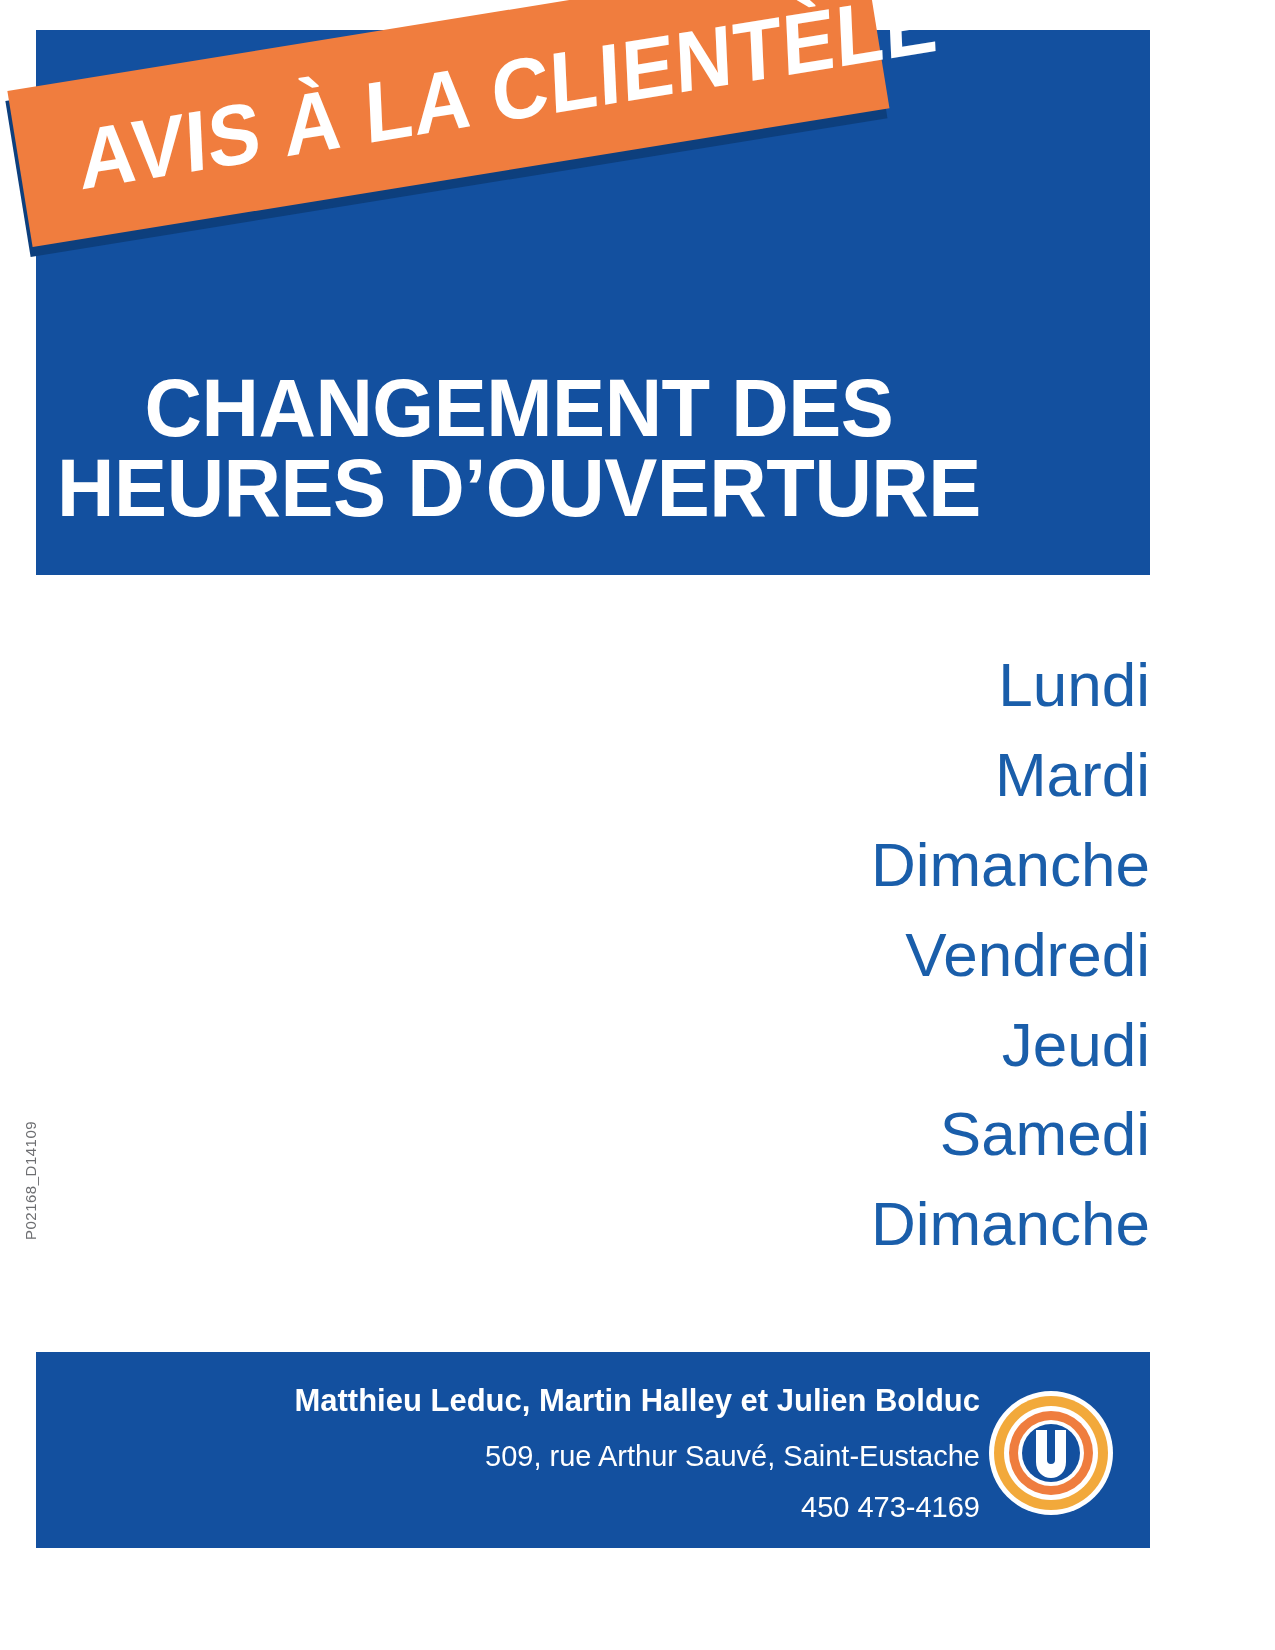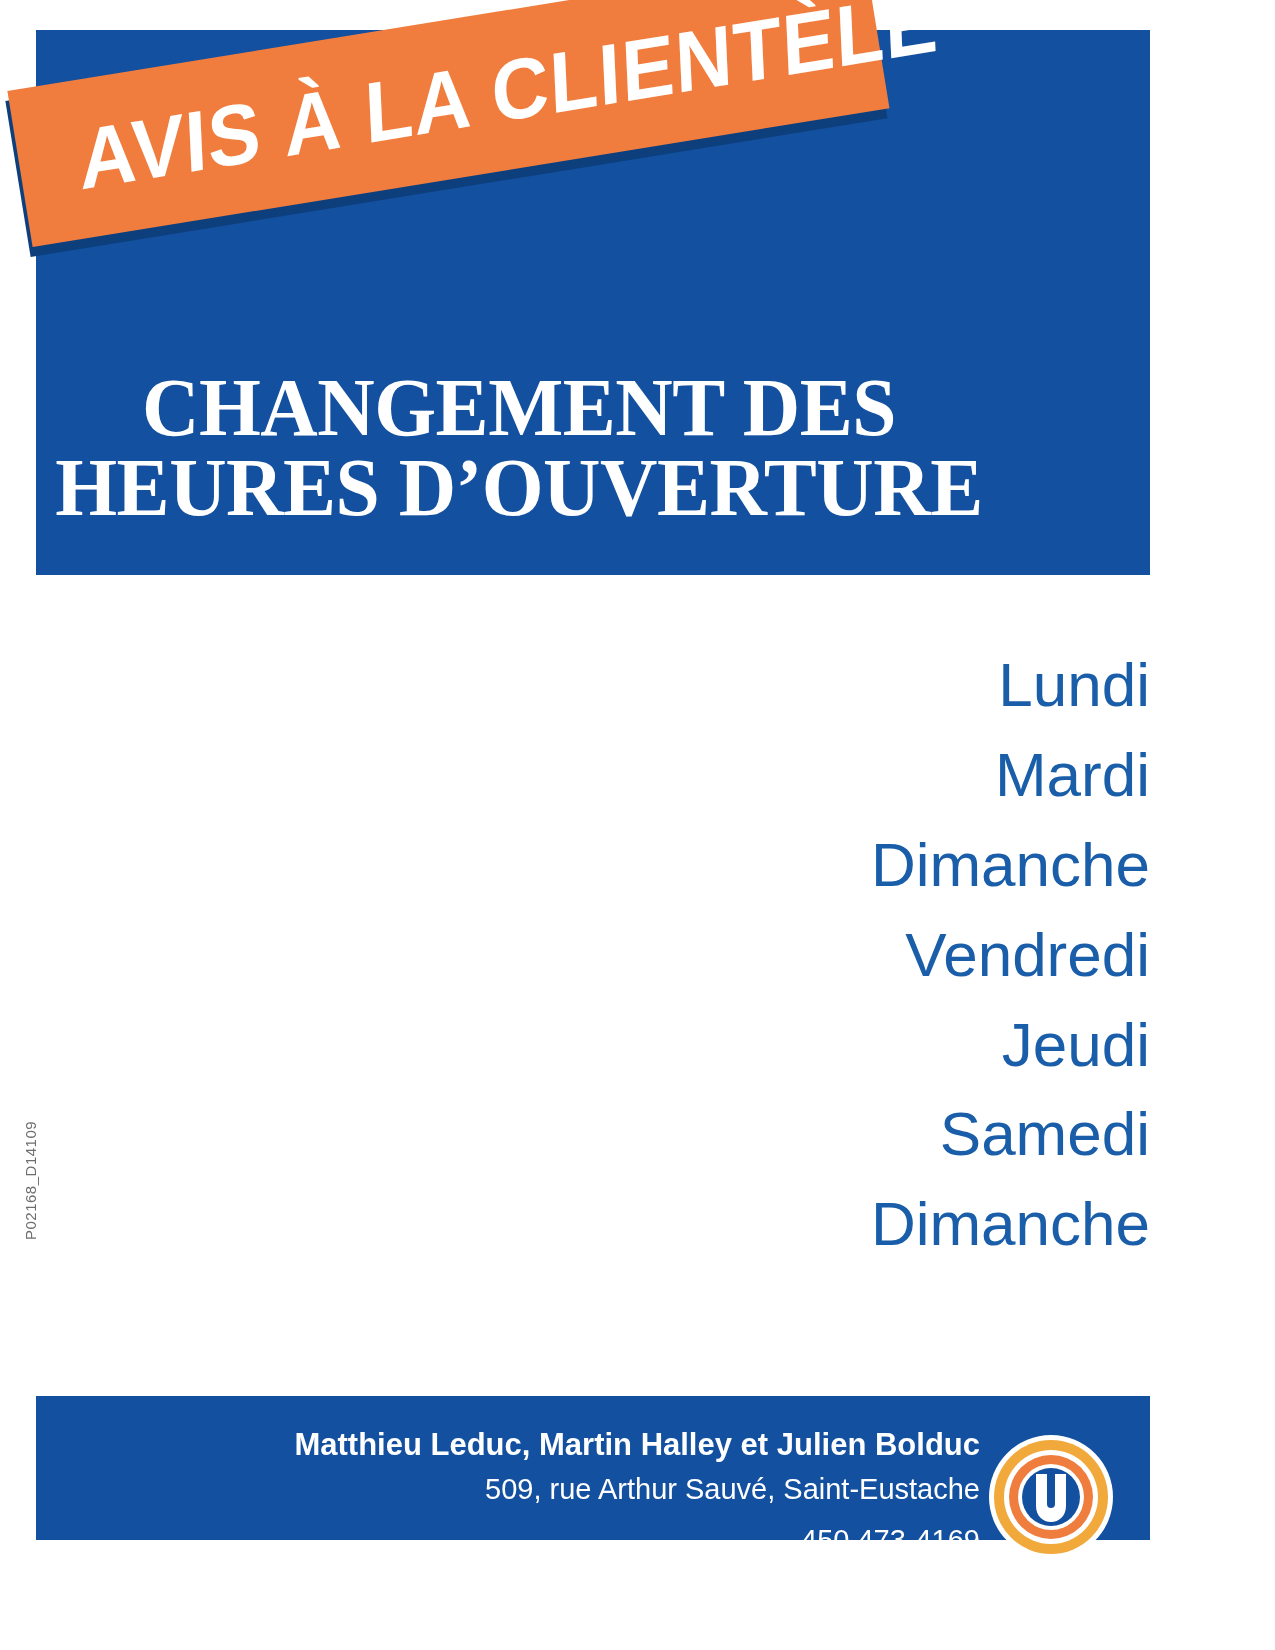--- a/index.html
+++ b/index.html
@@ -79,21 +79,21 @@
   }
 
   
   .headline {
     position: absolute;
     left: 36px;
     top: 368px;
     width: 966px;
     text-align: center;
     color: #ffffff;
-    font-family: Liberation Serif, serif;
+    font-family: Liberation Sans, sans-serif;
     font-weight: bold;
     font-size: 82px;
     line-height: 0.98;
     letter-spacing: -0.5px;
   }
   .headline .line {
     display: block;
     transform: scaleX(0.97);
   }
 
@@ -125,23 +125,23 @@
     letter-spacing: 0.5px;
     transform: rotate(-90deg);
     transform-origin: left top;
     white-space: nowrap;
   }
 
   
   .footer-block {
     position: absolute;
     left: 36px;
-    top: 1396px;
+    top: 1352px;
     width: 1114px;
-    height: 144px;
+    height: 196px;
     background: #13509f;
   }
   .footer-text {
     position: absolute;
     left: 0;
     top: 30px;
     width: 962px;
     text-align: right;
     color: #ffffff;
     padding-right: 18px;
@@ -152,21 +152,21 @@
     font-weight: bold;
     font-size: 31px;
     letter-spacing: 0px;
     line-height: 1.2;
   }
   .footer-address {
     font-family: "Liberation Sans", sans-serif;
     font-weight: normal;
     font-size: 29px;
     line-height: 1.25;
-    margin-top: 8px;
+    margin-top: 19px;
   }
   .footer-phone {
     font-family: "Liberation Sans", sans-serif;
     font-weight: normal;
     font-size: 29px;
     line-height: 1.25;
     margin-top: 15px;
   }
 
   

